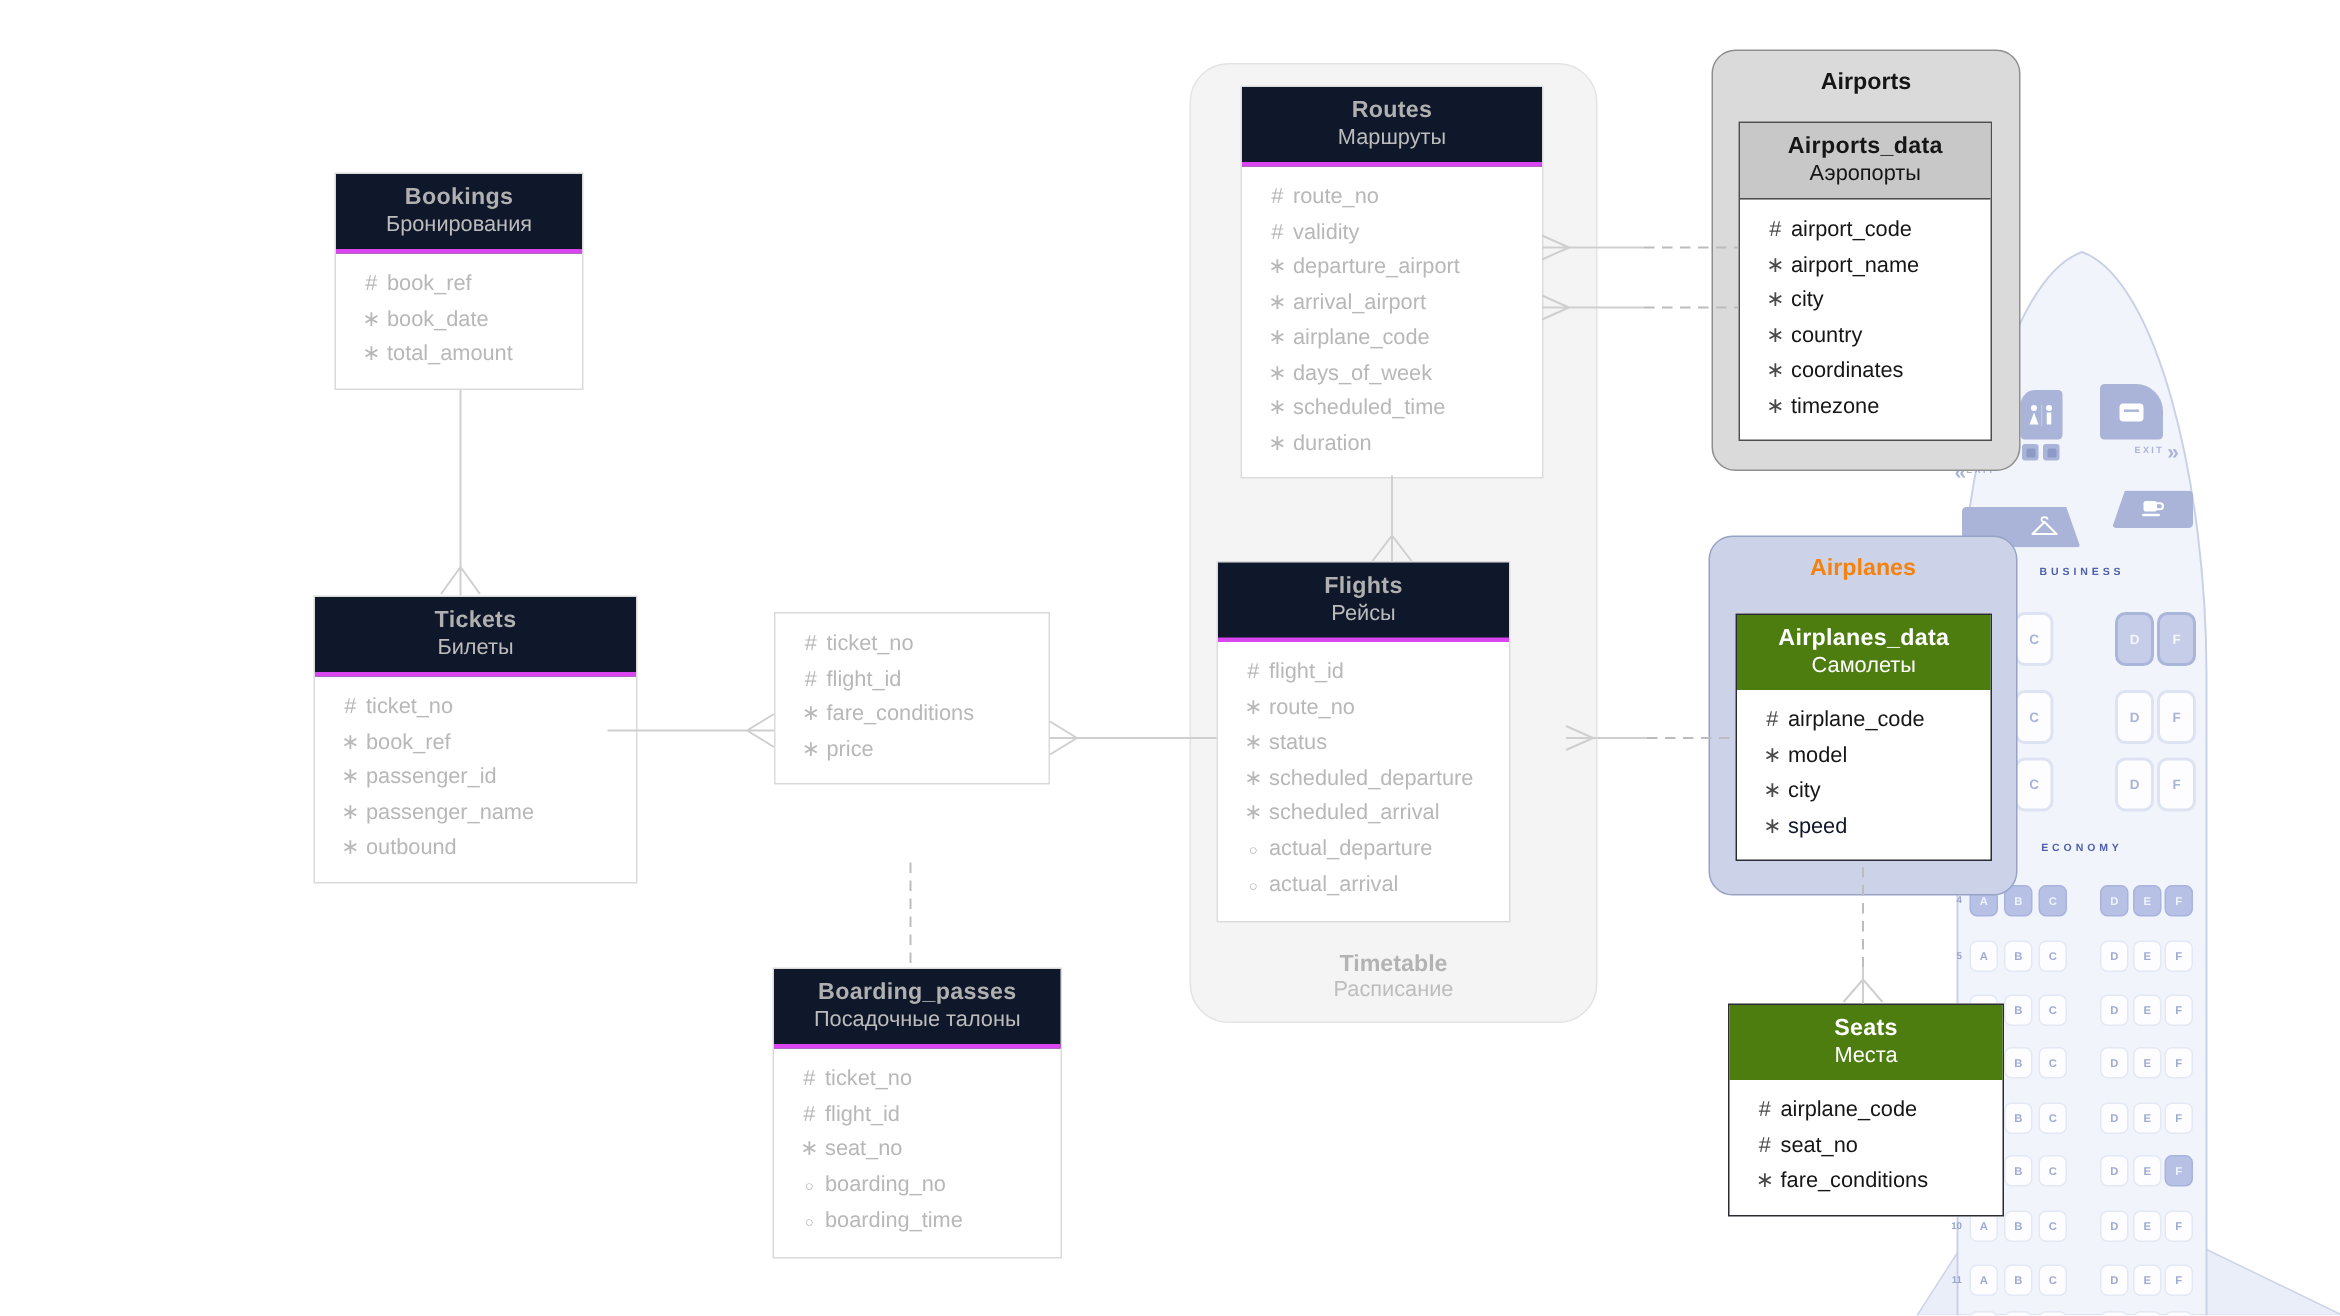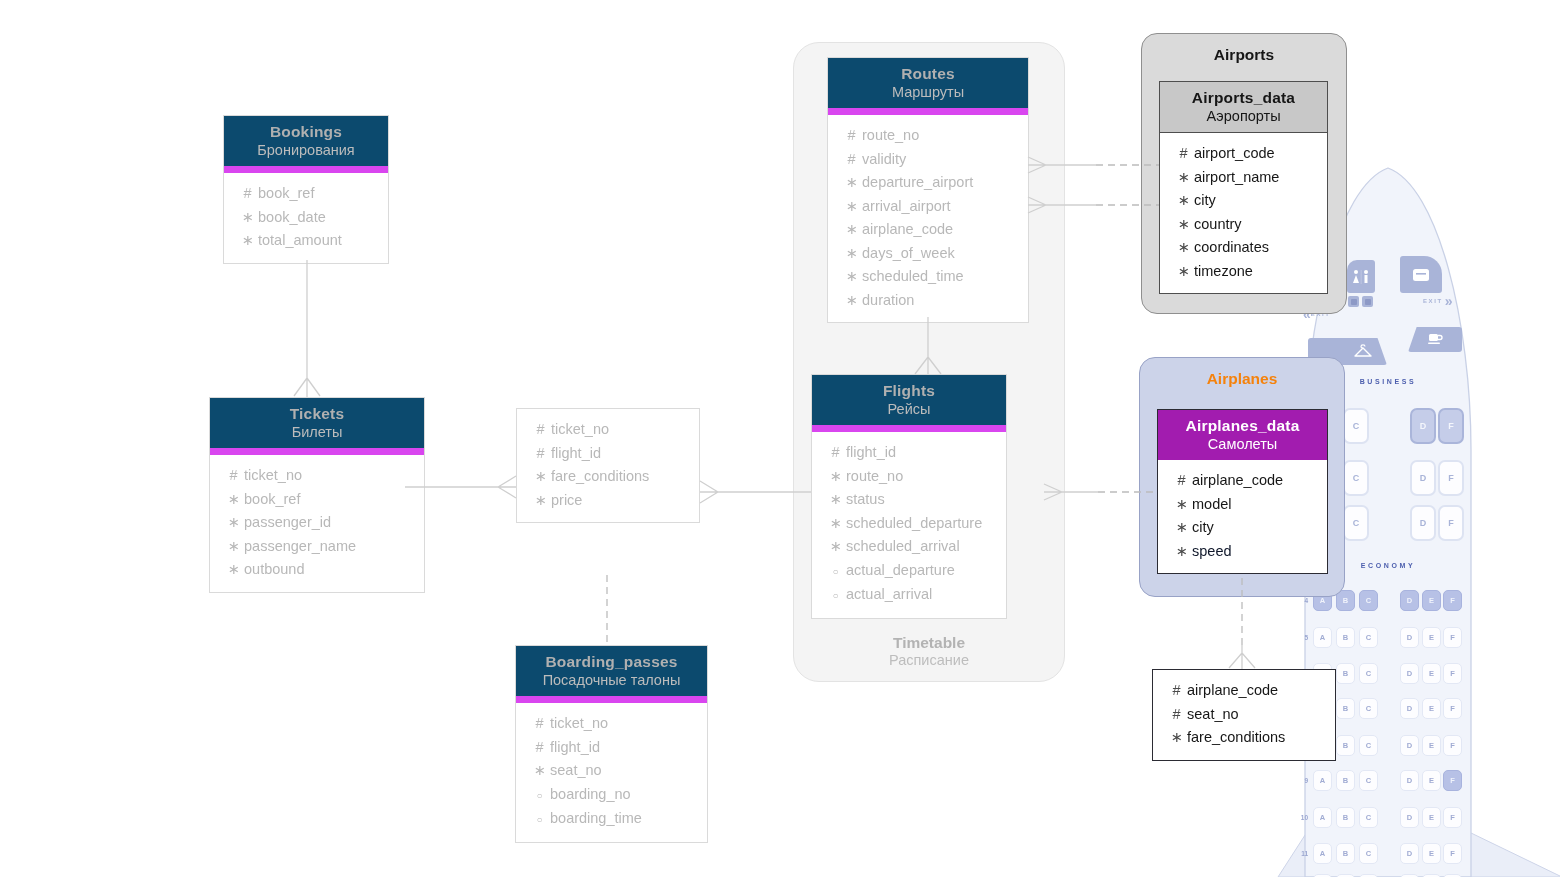--- a/index.html
+++ b/index.html
@@ -56,30 +56,30 @@
   .table{position:absolute;background:#fff;z-index:4;box-sizing:border-box;}
   .thead{text-align:center;padding:7px 4px 8px;}
   .t-title{font-weight:bold;font-size:15.5px;letter-spacing:.2px;}
   .t-sub{font-size:14.5px;margin-top:1px;}
   .tbody{padding:9px 0 10px;}
   .frow{display:flex;align-items:baseline;line-height:23.5px;font-size:14.5px;padding-left:13px;}
   .fm{width:21px;flex:none;text-align:center;}
   .m-opt{font-size:10px;}
 
   .table.disabled{border:1px solid #dadada;color:#b5b5b5;}
-  .table.disabled .thead{background:#0c4a6e;border-bottom:7px solid #d946ef;}
+  .table.disabled .thead{background:#0f172a;border-bottom:3px solid #d946ef;}
   .table.disabled .t-title{color:#b0b0b0;}
   .table.disabled .t-sub{color:#bcbcbc;}
   .table.disabled .fm,.table.disabled .fn{color:#b8b8b8;}
 
   .table.gray{border:1.5px solid #4e4e4e;color:#161616;}
   .table.gray .thead{background:#c8c8c8;border-bottom:1.5px solid #4e4e4e;}
 
   .table.navy{border:1.5px solid #2b2b33;color:#161616;}
-  .table.navy .thead{background:#a21caf;color:#fff;}
+  .table.navy .thead{background:#4d7c0f;color:#fff;}
   .table.navy .t-title,.table.navy .t-sub{color:#fff;}
 
   .table.gray .fm,.table.navy .fm{color:#4a4a4a;}
   .table.gray .fn,.table.navy .fn{color:#161616;}
   .frow.accent .fn{color:#0f172a;}
 
   #t-bookings{left:223px;top:115px;width:166px;}
   #t-tickets{left:209px;top:397px;width:216px;}
   #t-segments{left:516px;top:408px;width:184px;}
   #t-boarding{left:515px;top:645px;width:193px;}
@@ -481,20 +481,24 @@
           <span class="fm m-req">∗</span>
           <span class="fn">city</span>
         </div>
         <div class="frow accent">
           <span class="fm m-req">∗</span>
           <span class="fn">speed</span>
         </div>
       </div>
     </div>
   <div class="table navy" id="t-seats">
+      <div class="thead">
+        <div class="t-title">Seats</div>
+        <div class="t-sub">Места</div>
+      </div>
       <div class="tbody">
         <div class="frow">
           <span class="fm m-pk">#</span>
           <span class="fn">airplane_code</span>
         </div>
         <div class="frow">
           <span class="fm m-pk">#</span>
           <span class="fn">seat_no</span>
         </div>
         <div class="frow">

